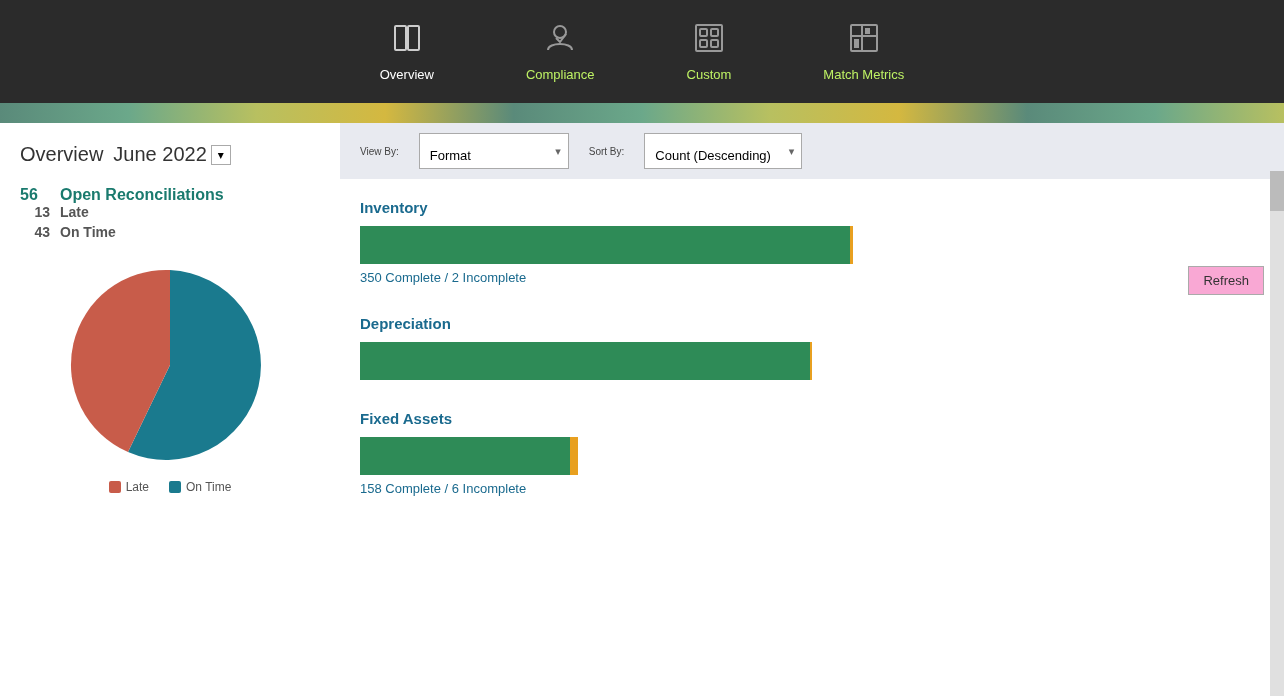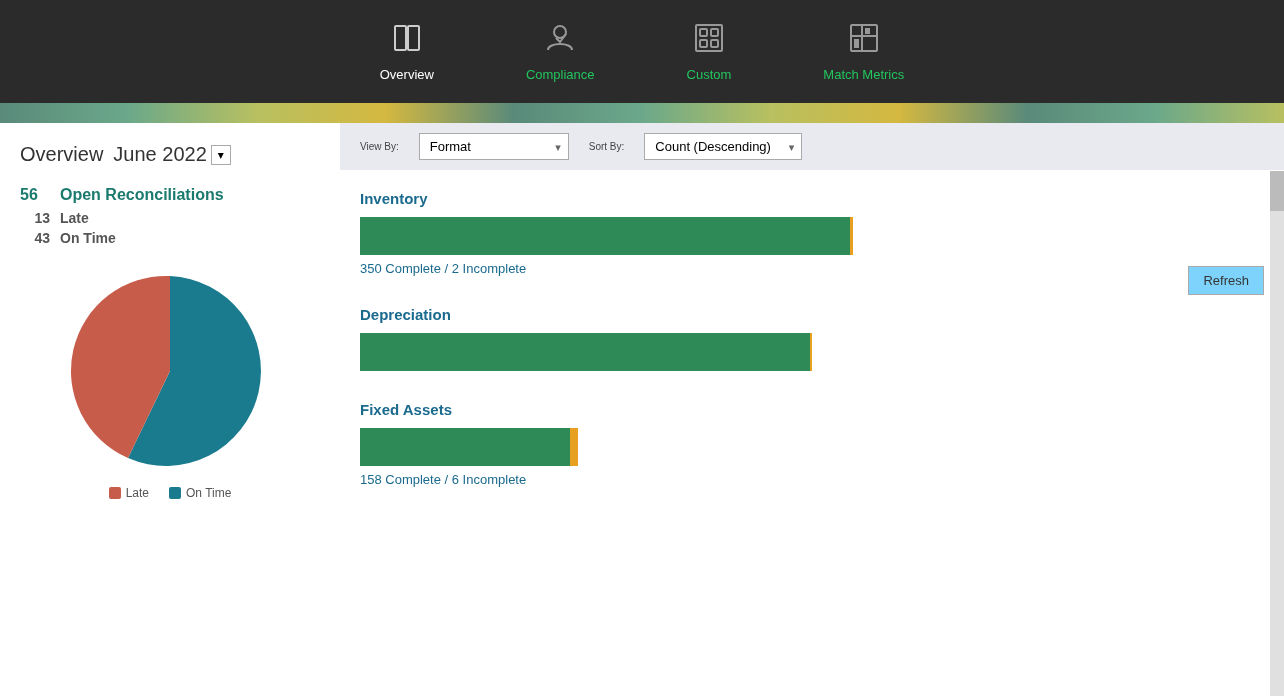--- a/index.html
+++ b/index.html
@@ -22,21 +22,21 @@
       cursor: pointer;
       gap: 6px;
       padding: 8px 16px;
     }
     .nav-item .nav-icon {
       font-size: 28px;
       color: #ccc;
     }
     .nav-item .nav-label {
       font-size: 13px;
-      color: #22c55e;
+      color: #bef264;
     }
     .nav-item.active .nav-icon,
     .nav-item.active .nav-label {
       color: #fff;
     }
 
     
     .banner {
       height: 20px;
       background: linear-gradient(90deg, #5a8a7a 0%, #6ba88a 10%, #b8c060 20%, #d4b840 30%, #5a8a7a 40%, #6ba88a 50%, #b8c060 60%, #d4b840 70%, #5a8a7a 80%, #6ba88a 90%, #b8c060 100%);
@@ -94,36 +94,36 @@
       font-size: 12px;
     }
 
     .refresh-btn-container {
       position: absolute;
       right: 20px;
       top: 143px;
     }
     .refresh-btn {
       border: 1px solid #aaa;
-      background: #7dd3fc;
+      background: #f9a8d4;
       padding: 6px 14px;
       cursor: pointer;
       font-size: 13px;
       color: #333;
     }
 
     
     .stats-section {
       margin-bottom: 20px;
     }
     .stat-open {
       display: flex;
       align-items: center;
       gap: 10px;
-      margin-bottom: 6px;
+      margin-bottom: 0;
     }
     .stat-number-open {
       color: #1a7a6e;
       font-weight: bold;
       font-size: 16px;
       min-width: 30px;
     }
     .stat-label-open {
       color: #1a7a6e;
       font-weight: bold;
@@ -188,21 +188,21 @@
       align-items: center;
       gap: 20px;
     }
     .filter-label {
       font-size: 10px;
       color: #444;
     }
     .filter-select {
       border: 1px solid #aaa;
       background: #fff;
-      padding: 5px 30px 5px 10px;
+      padding: 14px 30px 5px 10px;
       font-size: 13px;
       cursor: pointer;
       appearance: none;
       -webkit-appearance: none;
       position: relative;
       min-width: 150px;
     }
     .select-wrapper {
       position: relative;
       display: inline-block;

